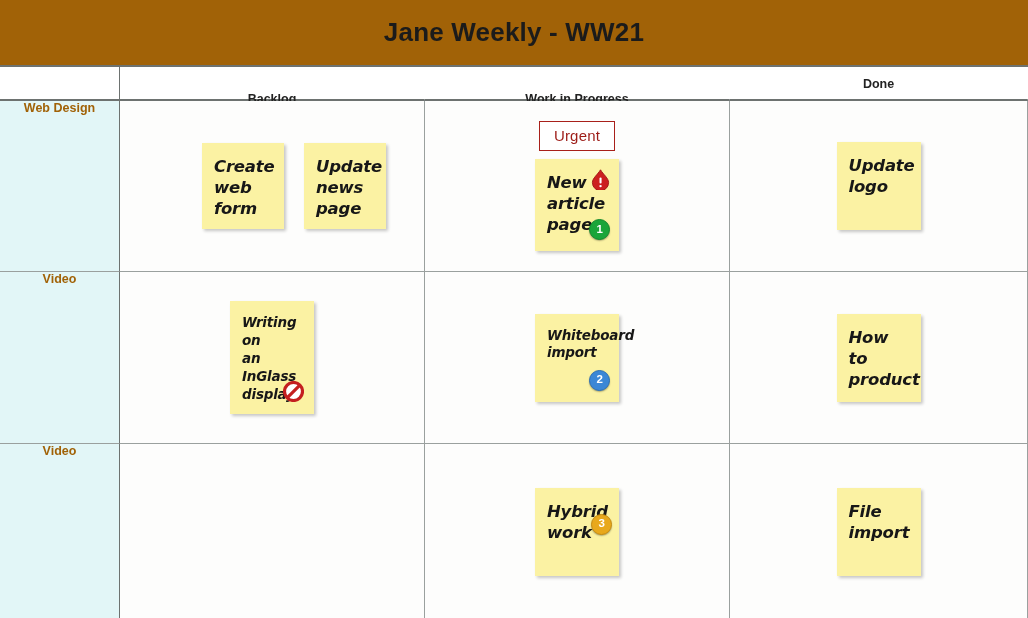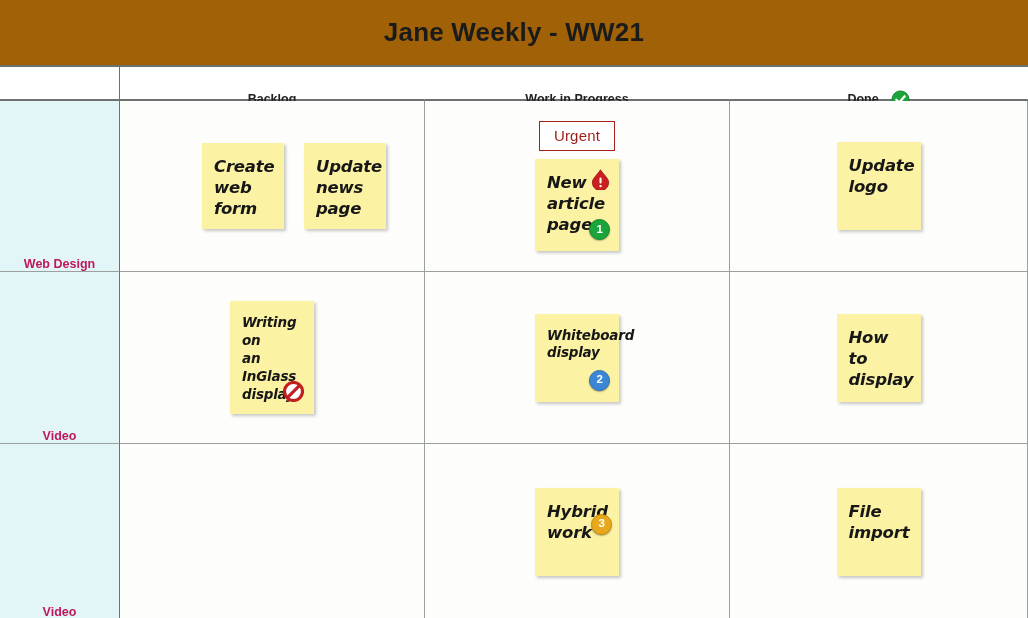--- a/index.html
+++ b/index.html
@@ -68,32 +68,33 @@
   .hdr-corner {
     background: #ffffff;
     border-bottom: 2px solid #6d7270;
     border-right: 1px solid #6d7270;
   }
   .hdr-label { display: inline-block; }
   .hdr-inner {
     display: flex;
     align-items: center;
     gap: 12px;
+    flex-direction: column;
   }
 
   
   .rowlabel {
     background: #e2f6f7;
     border-right: 1px solid #6d7270;
     display: flex;
-    align-items: flex-end;
+    align-items: flex-start;
     justify-content: center;
     font-size: 12.5px;
     font-weight: 600;
-    color: #be185d;
+    color: #a16207;
   }
 
   
   .notes {
     position: absolute;
     inset: 0;
     display: flex;
     align-items: center;
     justify-content: center;
     gap: 0px;
@@ -286,31 +287,31 @@
             </svg>
           </span>
         </div>
       </div>
     </div>
 
     <div class="cell">
       <div class="notes">
         <div class="note sz-m small-text">
           <span class="note-text">Whiteboard
-display</span>
+import</span>
           <span class="badge badge-num badge-blue pos-br">2</span>
         </div>
       </div>
     </div>
 
     <div class="cell">
       <div class="notes">
         <div class="note sz-m">
           <span class="note-text">How to
-display</span>
+product</span>
         </div>
       </div>
     </div>
 
     <div class="cell rowlabel">
       <span>Video</span>
     </div>
 
     <div class="cell"></div>
 

